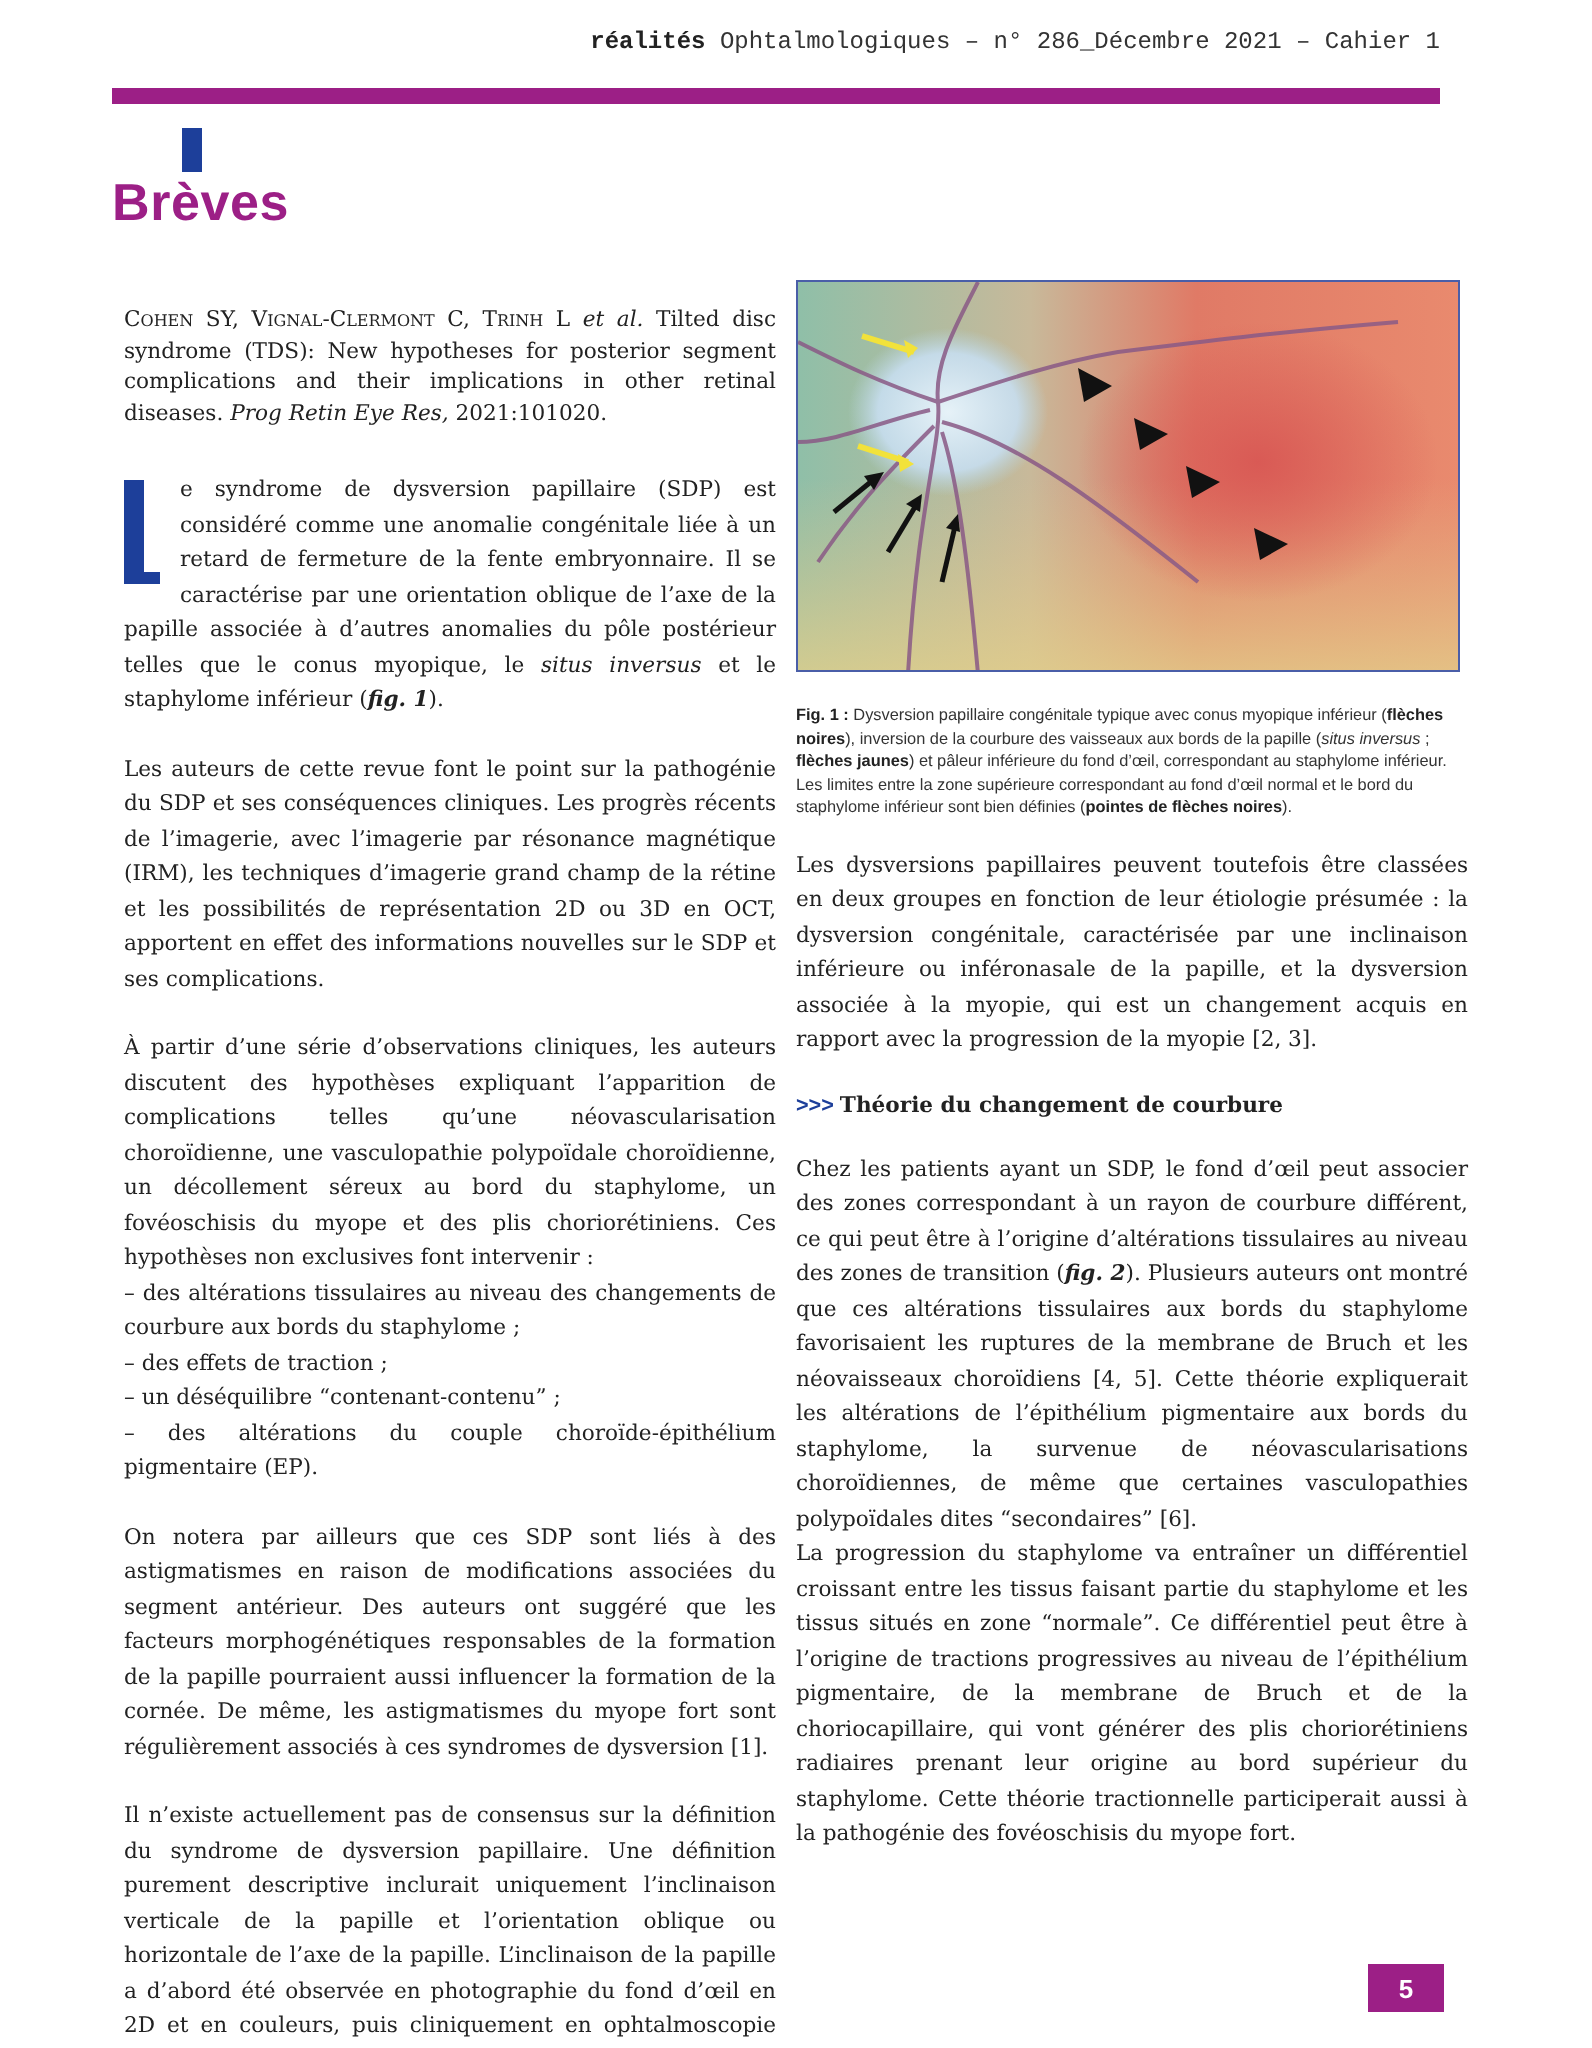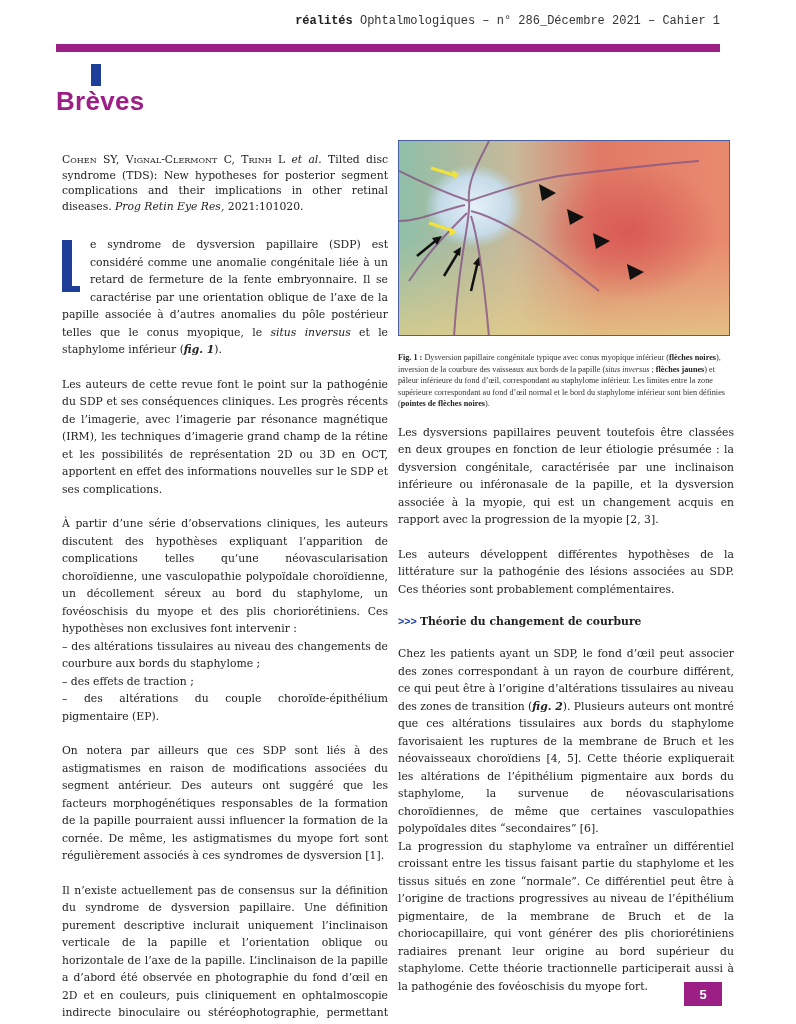--- a/index.html
+++ b/index.html
@@ -18,21 +18,21 @@
   .ref { font-size: 10.8px; line-height: 15.5px; margin-top: 10px; text-align: justify; }
   .ref .sc { font-variant: small-caps; }
   p { font-size: 10.8px; line-height: 17.5px; margin: 0; text-align: justify; }
   .p-gap { margin-top: 17px; }
   .lead { position: relative; margin-top: 22px; }
   .dropcap { float: left; width: 18px; height: 50px; margin: 4px 10px 0 0; position: relative; }
   .dropcap .v { position: absolute; left: 0; top: 0; width: 10px; height: 52px; background: #1d3f9a; }
   .dropcap .h { position: absolute; left: 0; top: 46px; width: 18px; height: 6px; background: #1d3f9a; }
   .figure { width: 332px; height: 196px; border: 1.5px solid #4a5ea8; box-sizing: border-box; position: relative; overflow: hidden; }
   .figure svg { display: block; }
-  .caption { font-family: Liberation Serif, serif; font-size: 8.2px; line-height: 11.5px; margin-top: 16px; color: #333; }
+  .caption { font-family: Liberation Sans, sans-serif; font-size: 8.2px; line-height: 11.5px; margin-top: 16px; color: #333; }
   .caption b { color: #222; }
   .subhead { font-size: 10.8px; font-weight: bold; margin-top: 17px; margin-bottom: 17px; }
   .subhead .chev { color: #1d3f9a; font-family: "Liberation Sans", sans-serif; font-weight: bold; margin-right: 3px; }
   .page-num { position: absolute; left: 684px; top: 982px; width: 38px; height: 24px; background: #9c1f86; color: #fff; font-family: "Liberation Sans", sans-serif; font-weight: bold; font-size: 13px; display: flex; align-items: center; justify-content: center; }
   i.it { font-style: italic; }
 </style>
 </head>
 <body>
 
 <div class="header-text">
@@ -61,20 +61,21 @@
         <span class="v"></span>
         <span class="h"></span>
       </span><span>e syndrome de dysversion papillaire (SDP) est considéré comme une anomalie congénitale liée à un retard de fermeture de la fente embryonnaire. Il se caractérise par une orientation oblique de l’axe de la papille associée à d’autres anomalies du pôle postérieur telles que le conus myopique, le </span><i class="it">situs inversus</i><span> et le staphylome inférieur (</span><b><i class="it">fig. 1</i></b><span>).</span>
   </p>
 
   <p class="p-gap">Les auteurs de cette revue font le point sur la pathogénie du SDP et ses conséquences cliniques. Les progrès récents de l’imagerie, avec l’imagerie par résonance magnétique (IRM), les techniques d’imagerie grand champ de la rétine et les possibilités de représentation 2D ou 3D en OCT, apportent en effet des informations nouvelles sur le SDP et ses complications.</p>
   <p class="p-gap">À partir d’une série d’observations cliniques, les auteurs discutent des hypothèses expliquant l’apparition de complications telles qu’une néovascularisation choroïdienne, une vasculopathie polypoïdale choroïdienne, un décollement séreux au bord du staphylome, un fovéoschisis du myope et des plis choriorétiniens. Ces hypothèses non exclusives font intervenir :</p>
   <div>
     <p>– des altérations tissulaires au niveau des changements de courbure aux bords du staphylome ;</p>
     <p>– des effets de traction ;</p>
+    <p>– un déséquilibre “contenant-contenu” ;</p>
     <p>– des altérations du couple choroïde-épithélium pigmentaire (EP).</p>
   </div>
   <p class="p-gap">On notera par ailleurs que ces SDP sont liés à des astigmatismes en raison de modifications associées du segment antérieur. Des auteurs ont suggéré que les facteurs morphogénétiques responsables de la formation de la papille pourraient aussi influencer la formation de la cornée. De même, les astigmatismes du myope fort sont régulièrement associés à ces syndromes de dysversion [1].</p>
   <p class="p-gap">Il n’existe actuellement pas de consensus sur la définition du syndrome de dysversion papillaire. Une définition purement descriptive inclurait uniquement l’inclinaison verticale de la papille et l’orientation oblique ou horizontale de l’axe de la papille. L’inclinaison de la papille a d’abord été observée en photographie du fond d’œil en 2D et en couleurs, puis cliniquement en ophtalmoscopie indirecte binoculaire ou stéréophotographie, permettant une perception en 3D sans quantification objective. L’utilisation de rétinophotographies en couleurs et en infrarouge en combinaison avec l’OCT en mode EDI-OCT a plus récemment permis de spécifier et de quantifier ces aspects.</p>
 </div>
 
 <div class="col-right">
   <div class="figure">
     <svg width="332" height="196" viewBox="0 0 332 196" aria-label="Fundus photograph showing tilted optic disc with yellow and black arrows and black arrowheads">
       <defs>
@@ -132,21 +133,20 @@
         <polygon points="228,123 245,131 231,139"></polygon>
       </g>
     </svg>
   </div>
 
   <div class="caption">
     <b>Fig. 1 :</b><span> Dysversion papillaire congénitale typique avec conus myopique inférieur (</span><b>flèches noires</b><span>), inversion de la courbure des vaisseaux aux bords de la papille (</span><i>situs inversus</i><span> ; </span><b>flèches jaunes</b><span>) et pâleur inférieure du fond d’œil, correspondant au staphylome inférieur. Les limites entre la zone supérieure correspondant au fond d’œil normal et le bord du staphylome inférieur sont bien définies (</span><b>pointes de flèches noires</b><span>).</span>
   </div>
 
   <p style="margin-top:14px">Les dysversions papillaires peuvent toutefois être classées en deux groupes en fonction de leur étiologie présumée : la dysversion congénitale, caractérisée par une inclinaison inférieure ou inféronasale de la papille, et la dysversion associée à la myopie, qui est un changement acquis en rapport avec la progression de la myopie [2, 3].</p>
-  <p class="p-gap">Les auteurs développent différentes hypothèses de la littérature sur la pathogénie des lésions associées au SDP. Ces théories sont probablement complémentaires.</p>
 
   <div class="subhead">
     <span class="chev">&gt;&gt;&gt;</span><span>Théorie du changement de courbure</span>
   </div>
   <p><span>Chez les patients ayant un SDP, le fond d’œil peut associer des zones correspondant à un rayon de courbure différent, ce qui peut être à l’origine d’altérations tissulaires au niveau des zones de transition (</span><b><i class="it">fig. 2</i></b><span>). Plusieurs auteurs ont montré que ces altérations tissulaires aux bords du staphylome favorisaient les ruptures de la membrane de Bruch et les néovaisseaux choroïdiens [4, 5]. Cette théorie expliquerait les altérations de l’épithélium pigmentaire aux bords du staphylome, la survenue de néovascularisations choroïdiennes, de même que certaines vasculopathies polypoïdales dites “secondaires” [6].</span></p>
 
   <p>La progression du staphylome va entraîner un différentiel croissant entre les tissus faisant partie du staphylome et les tissus situés en zone “normale”. Ce différentiel peut être à l’origine de tractions progressives au niveau de l’épithélium pigmentaire, de la membrane de Bruch et de la choriocapillaire, qui vont générer des plis choriorétiniens radiaires prenant leur origine au bord supérieur du staphylome. Cette théorie tractionnelle participerait aussi à la pathogénie des fovéoschisis du myope fort.</p>
 </div>
 
 <div class="page-num">5</div>

